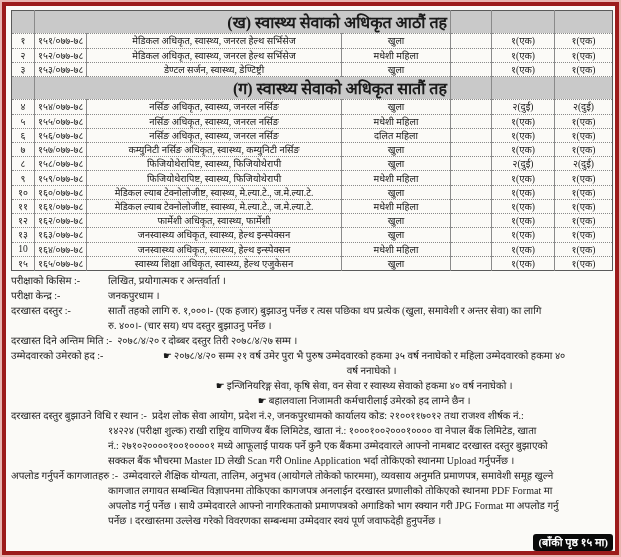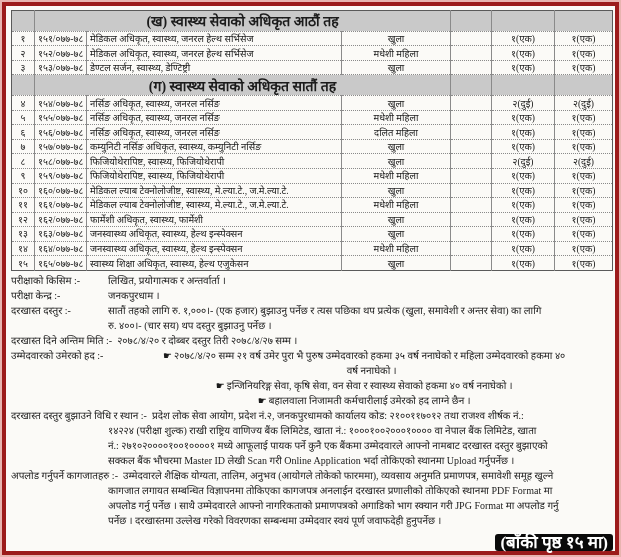--- a/index.html
+++ b/index.html
@@ -24,44 +24,44 @@
     font-size:9.5px;
   }
   .vac-table td{
     border-right:1px solid var(--grid-mid);
     border-top:1px dotted var(--grid-mid);
     padding:0 3px; overflow:hidden; white-space:nowrap; vertical-align:middle;
   }
   .vac-table tr:first-child td{border-top:none;}
   .vac-table td:last-child{border-right:none;}
   .c-sn,.c-adv,.c-cat,.c-n1,.c-n2{text-align:center;}
-  .c-pos{text-align:left; padding-left:5px;}
+  .c-pos{text-align:center; padding-left:5px;}
   tr.section td{background:var(--section-bg); font-weight:bold;}
-  .c-section{text-align:center; padding-left:4px; font-size:14px;}
+  .c-section{text-align:right; padding-left:4px; font-size:16px;}
   
   .notes{
     position:absolute; left:9px; top:271px; width:605px;
     font-size:10px; line-height:15px;
   }
   .note{padding-left:97px; text-indent:-97px; margin:0;}
   .note .ntext{white-space:pre-line;}
   .note .nlabel{margin-right:5px;}
   .note.fixed-label .nlabel{display:inline-block; width:97px; margin-right:0; text-indent:0;}
   
   .age-row{display:flex; align-items:flex-start;}
   .age-row .alabel{flex:0 0 auto; margin-right:7px; white-space:nowrap;}
   .age-row .bullets{flex:1 1 auto; min-width:0;text-align:center;}
   .bullet{padding-left:17px; text-indent:-17px;}
   .bullet .hand{display:inline-block; width:13px; text-indent:0; font-size:10px;}
   .bullet .btext{white-space:pre-line;}
   
   .badge{
     position:absolute; right:6px; bottom:4px;
     background:var(--badge-bg); color:var(--badge-text);
-    font-weight:bold; font-size:17px; line-height:13px;
+    font-weight:bold; font-size:11px; line-height:13px;
     padding:2px 5px; border-radius:3px; white-space:nowrap;
   }
 </style>
 </head>
 <body>
 
 <div class="page">
 
   <table class="vac-table">
     <colgroup>
@@ -214,21 +214,21 @@
       <td class="c-sn">१३</td>
       <td class="c-adv">१६३/०७७-७८</td>
       <td class="c-pos">जनस्वास्थ्य अधिकृत, स्वास्थ्य, हेल्थ इन्स्पेक्सन</td>
       <td class="c-cat">खुला</td>
       <td class="c-sn"></td>
       <td class="c-n1">१(एक)</td>
       <td class="c-n2">१(एक)</td>
     </tr>
 
     <tr>
-      <td class="c-sn">१४</td>
+      <td class="c-sn">10</td>
       <td class="c-adv">१६४/०७७-७८</td>
       <td class="c-pos">जनस्वास्थ्य अधिकृत, स्वास्थ्य, हेल्थ इन्स्पेक्सन</td>
       <td class="c-cat">मधेशी महिला</td>
       <td class="c-sn"></td>
       <td class="c-n1">१(एक)</td>
       <td class="c-n2">१(एक)</td>
     </tr>
 
     <tr>
       <td class="c-sn">१५</td>

